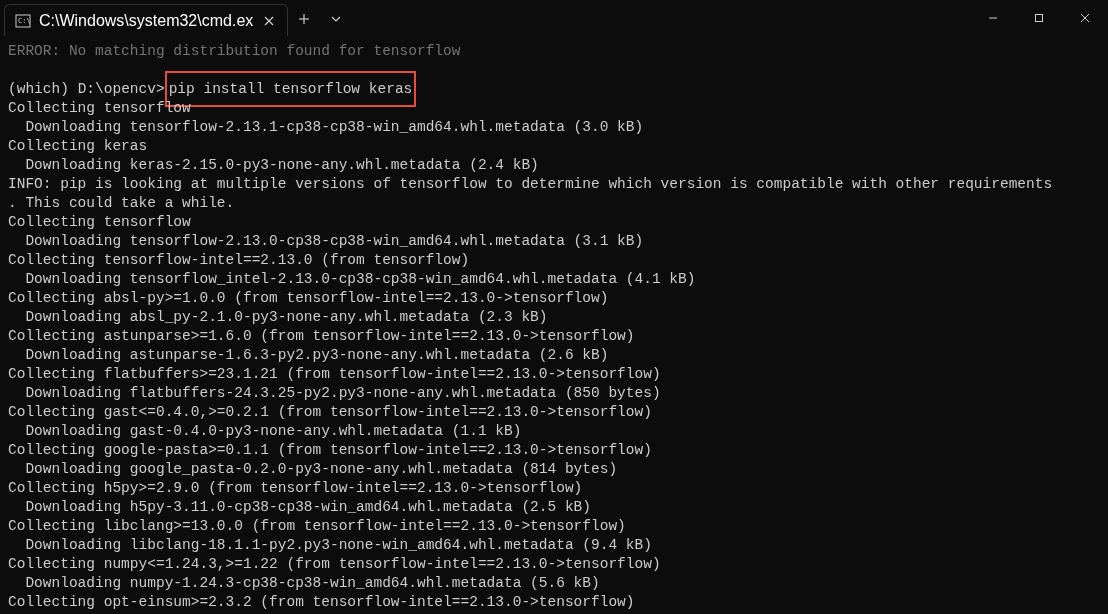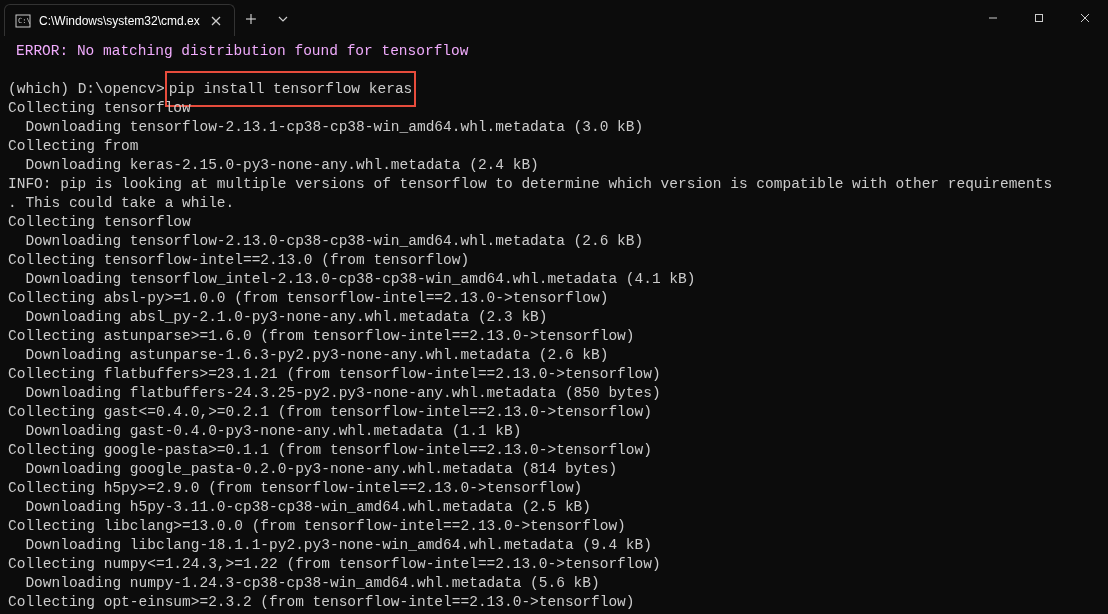--- a/index.html
+++ b/index.html
@@ -45,21 +45,21 @@
       width: 16px;
       height: 16px;
       display: inline-flex;
       align-items: center;
       justify-content: center;
       font-size: 11px;
       color: #ccc;
     }
     .tab-title {
       color: #fff;
-      font-size: 12px;
+      font-size: 16px;
       font-family: 'Segoe UI', sans-serif;
       flex: 1;
       white-space: nowrap;
       overflow: hidden;
       text-overflow: ellipsis;
     }
     .tab-close {
       width: 16px;
       height: 16px;
       display: inline-flex;
@@ -93,21 +93,21 @@
       justify-content: center;
       color: #ccc;
       cursor: pointer;
     }
     .terminal {
       padding: 6px 8px;
       line-height: 19px;
       white-space: pre;
       letter-spacing: 0;
     }
-    .error-text { color: #f0abfc; margin-left: 8px; }
+    .error-text { color: #737373; }
     .highlight-box {
       border: 2px solid #e74c3c;
       padding: 8px 2px;
       display: inline;
     }
   </style>
 </head>
 <body>
 
 <div class="titlebar">
@@ -157,26 +157,26 @@
         </svg>
     </div>
   </div>
 </div>
 
 <div class="terminal"><span class="error-text">ERROR: No matching distribution found for tensorflow</span>
 
 <span>(which) </span><span>D:\opencv&gt;</span><span class="highlight-box"><span>pip install tensorflow keras</span></span>
 <span>Collecting tensorflow</span>
 <span>  Downloading tensorflow-2.13.1-cp38-cp38-win_amd64.whl.metadata (3.0 kB)</span>
-<span>Collecting from</span>
+<span>Collecting keras</span>
 <span>  Downloading keras-2.15.0-py3-none-any.whl.metadata (2.4 kB)</span>
 <span>INFO: pip is looking at multiple versions of tensorflow to determine which version is compatible with other requirements</span>
 <span>. This could take a while.</span>
 <span>Collecting tensorflow</span>
-<span>  Downloading tensorflow-2.13.0-cp38-cp38-win_amd64.whl.metadata (2.6 kB)</span>
+<span>  Downloading tensorflow-2.13.0-cp38-cp38-win_amd64.whl.metadata (3.1 kB)</span>
 <span>Collecting tensorflow-intel==2.13.0 (from tensorflow)</span>
 <span>  Downloading tensorflow_intel-2.13.0-cp38-cp38-win_amd64.whl.metadata (4.1 kB)</span>
 <span>Collecting absl-py&gt;=1.0.0 (from tensorflow-intel==2.13.0-&gt;tensorflow)</span>
 <span>  Downloading absl_py-2.1.0-py3-none-any.whl.metadata (2.3 kB)</span>
 <span>Collecting astunparse&gt;=1.6.0 (from tensorflow-intel==2.13.0-&gt;tensorflow)</span>
 <span>  Downloading astunparse-1.6.3-py2.py3-none-any.whl.metadata (2.6 kB)</span>
 <span>Collecting flatbuffers&gt;=23.1.21 (from tensorflow-intel==2.13.0-&gt;tensorflow)</span>
 <span>  Downloading flatbuffers-24.3.25-py2.py3-none-any.whl.metadata (850 bytes)</span>
 <span>Collecting gast&lt;=0.4.0,&gt;=0.2.1 (from tensorflow-intel==2.13.0-&gt;tensorflow)</span>
 <span>  Downloading gast-0.4.0-py3-none-any.whl.metadata (1.1 kB)</span>

